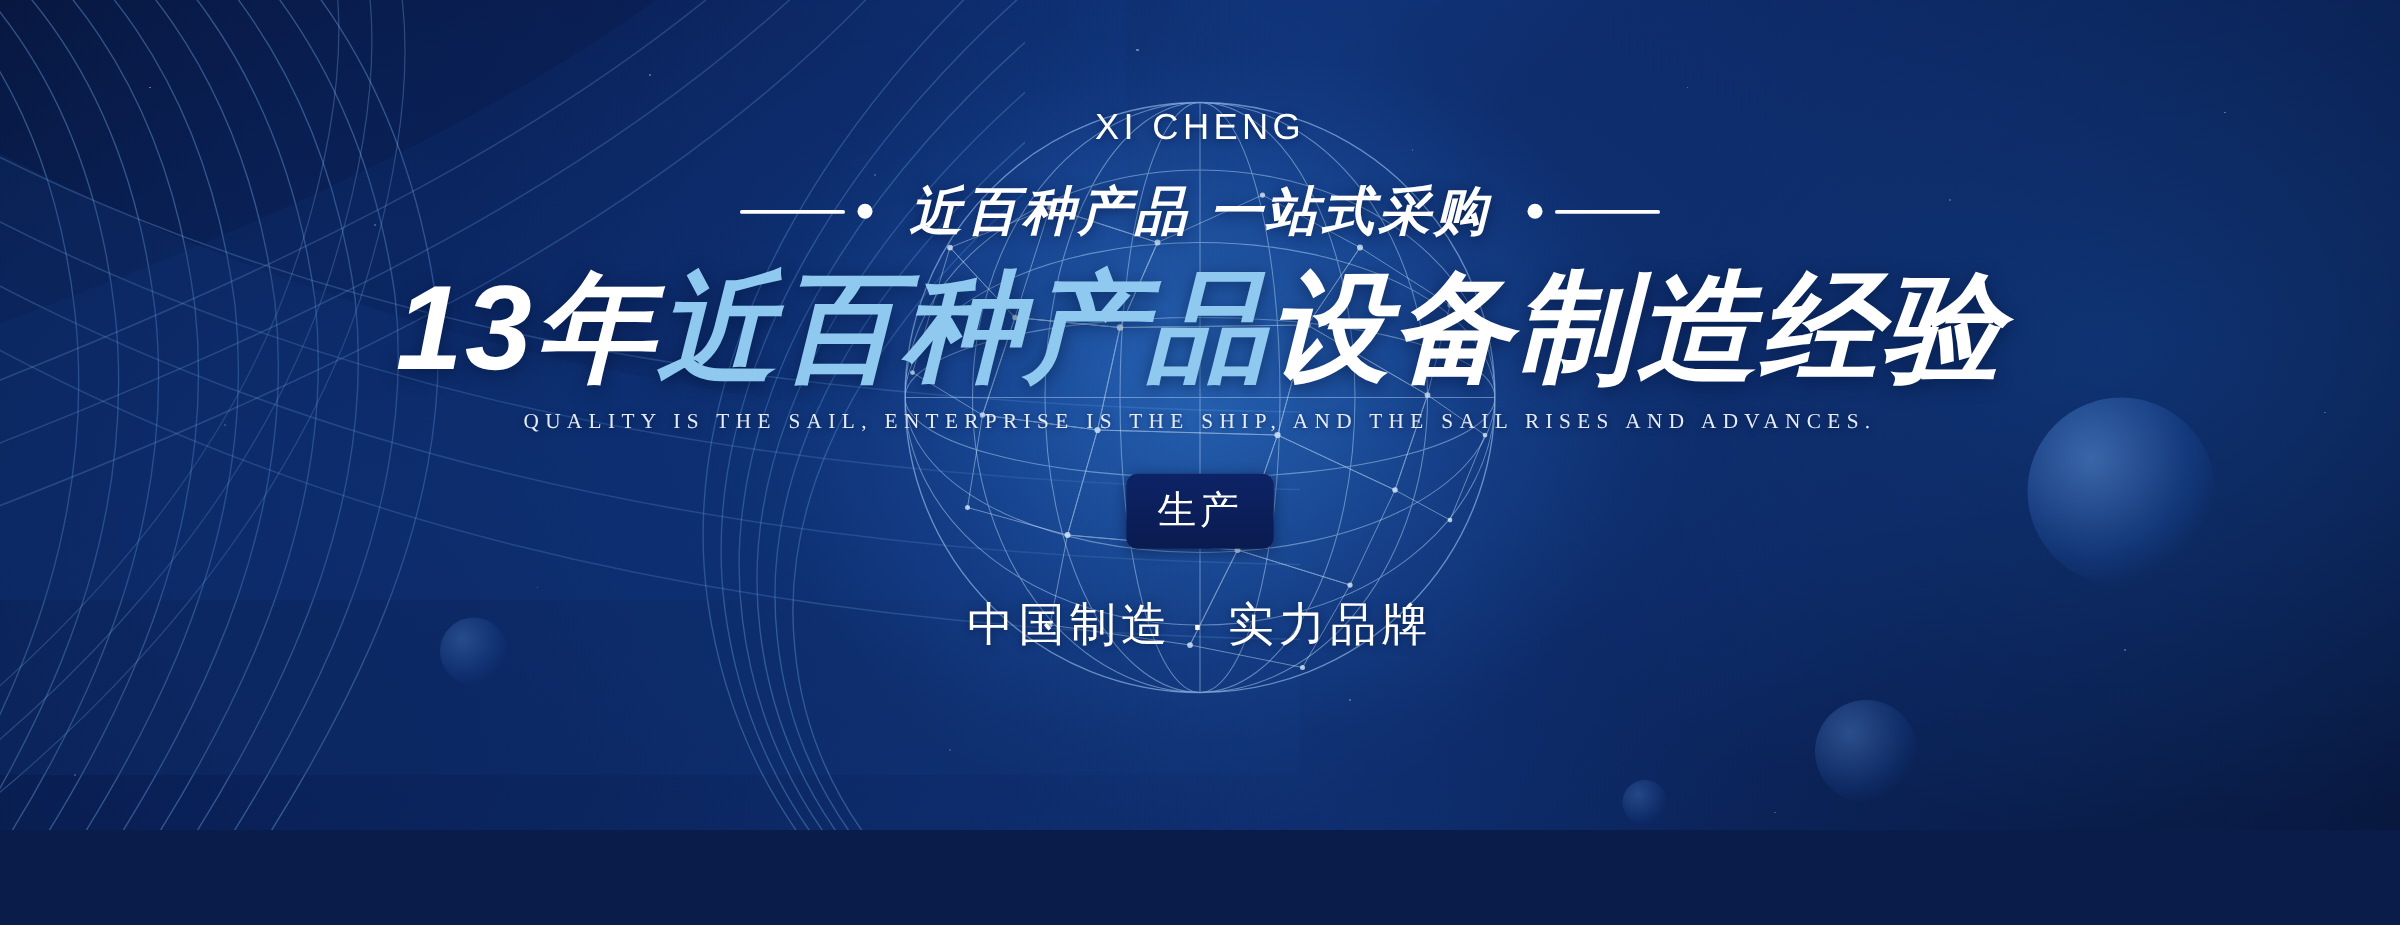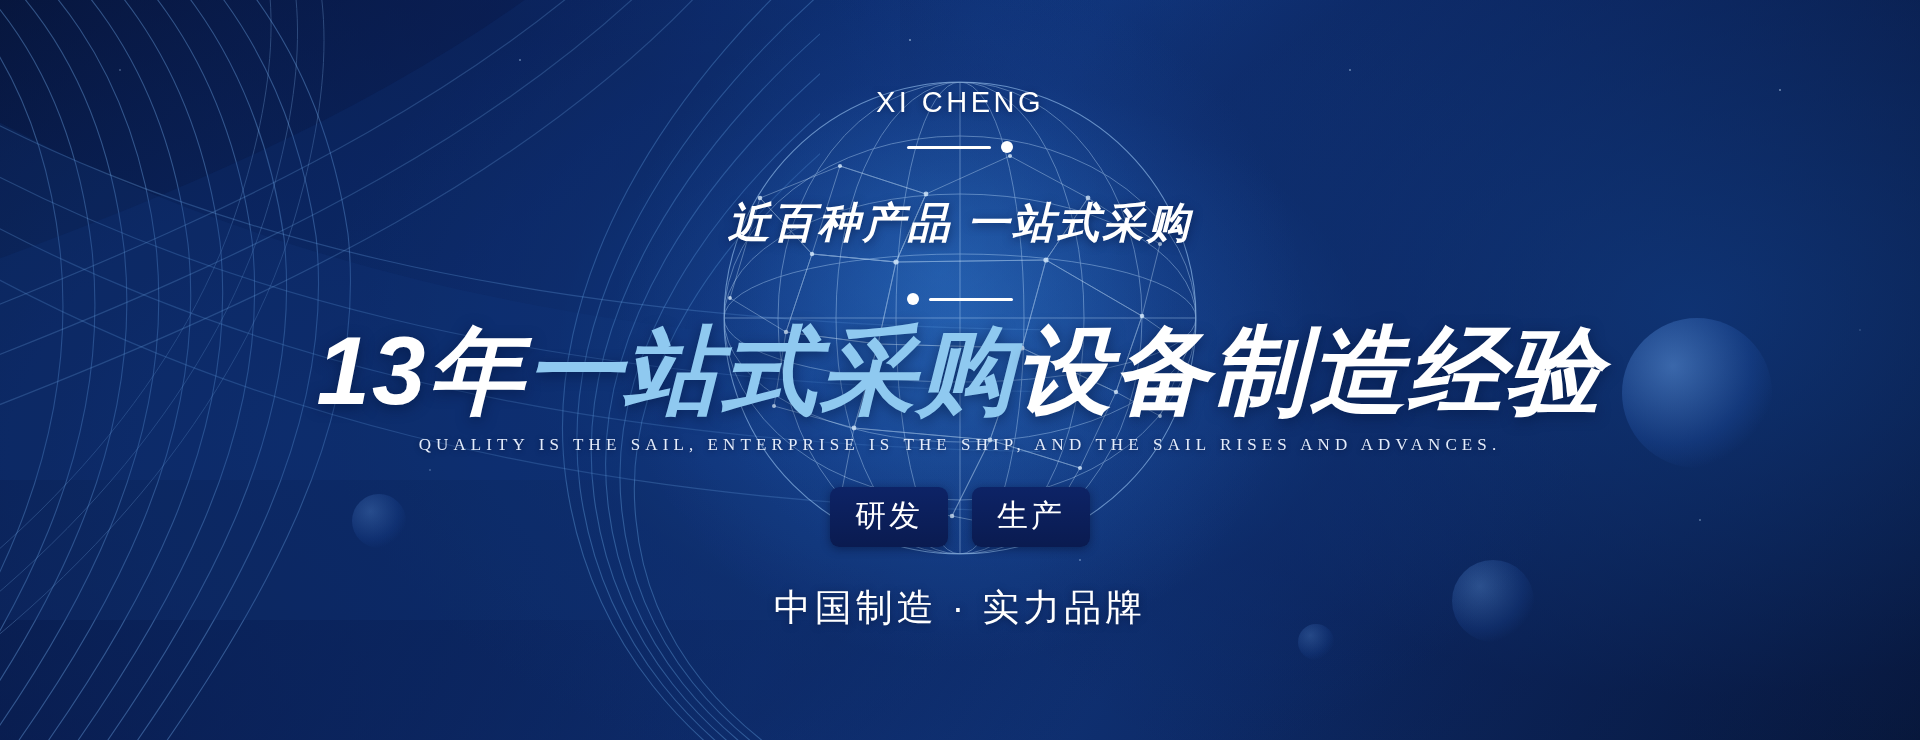--- a/index.html
+++ b/index.html
@@ -5,21 +5,21 @@
   * { margin:0; padding:0; box-sizing:border-box; }
   html, body {
     width:1920px; height:740px;
     overflow:hidden;
     background:#0a1c4a;
     font-family:"Liberation Sans", sans-serif;
   }
 
   #banner {
     position:relative;
-    width:1920px; height:740px;
+    width:1920px; height:664px;
     overflow:hidden;
     background:
       radial-gradient(ellipse 900px 620px at 50% 48%, rgba(24,74,150,0.85) 0%, rgba(14,46,110,0.55) 45%, rgba(10,30,80,0.0) 72%),
       radial-gradient(ellipse 1100px 780px at 16% 58%, rgba(10,38,96,0.95) 0%, rgba(9,28,78,0.5) 55%, rgba(8,24,66,0) 80%),
       radial-gradient(ellipse 1000px 700px at 88% 42%, rgba(16,56,124,0.75) 0%, rgba(10,30,82,0.35) 55%, rgba(8,22,62,0) 82%),
       linear-gradient(118deg, #061334 0%, #0a2057 22%, #123a85 48%, #0d2a66 70%, #071636 100%);
   }
 
   
   .bg-layer { position:absolute; inset:0; pointer-events:none; }
@@ -91,23 +91,22 @@
     font-size:29px;
     letter-spacing:3.5px;
     color:#ffffff;
     font-weight:400;
     text-shadow:0 1px 6px rgba(0,20,60,.55);
     white-space:nowrap;
   }
 
   .subline-row {
     margin-top:22px;
-    display:flex; align-items:center; gap:42px;
-    white-space:nowrap;
-    flex-direction:column;
+    display:flex; align-items:center; gap:30px;
+    white-space:nowrap;
   }
   .deco { display:flex; align-items:center; }
   .deco .bar { width:84px; height:3px; background:#ffffff; border-radius:2px; }
   .deco .dot { width:12px; height:12px; border-radius:50%; background:#ffffff; }
   .deco.left  .bar { margin-right:10px; }
   .deco.right .dot { margin-right:10px; }
 
   .subline {
     font-size:42px;
     font-weight:700;
@@ -313,25 +312,24 @@
         <span class="bar"></span>
         <span class="dot"></span>
       </span>
       <span class="subline">近百种产品 一站式采购</span>
       <span class="deco right">
         <span class="dot"></span>
         <span class="bar"></span>
       </span>
     </div>
 
-    <h1 class="headline"><span>13年</span><span class="hl-accent">一站式采购</span><span>设备制造经验</span></h1>
+    <h1 class="headline"><span>13年</span><span class="hl-accent">近百种产品</span><span>设备制造经验</span></h1>
 
     <div class="tagline">QUALITY IS THE SAIL, ENTERPRISE IS THE SHIP, AND THE SAIL RISES AND ADVANCES.</div>
 
     <div class="badges">
-      <span class="badge">研发</span>
       <span class="badge">生产</span>
     </div>
 
     <div class="footline"><span>中国制造</span><span class="sep">·</span><span>实力品牌</span></div>
 
   </div>
 </div>
 
 </body></html>

